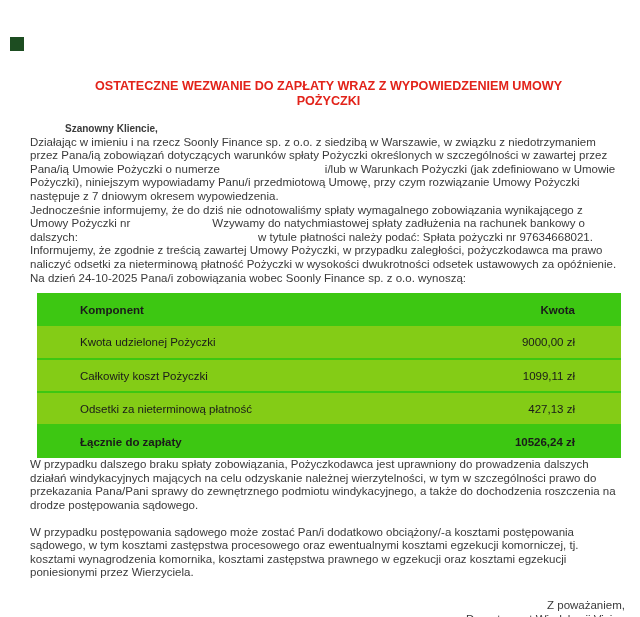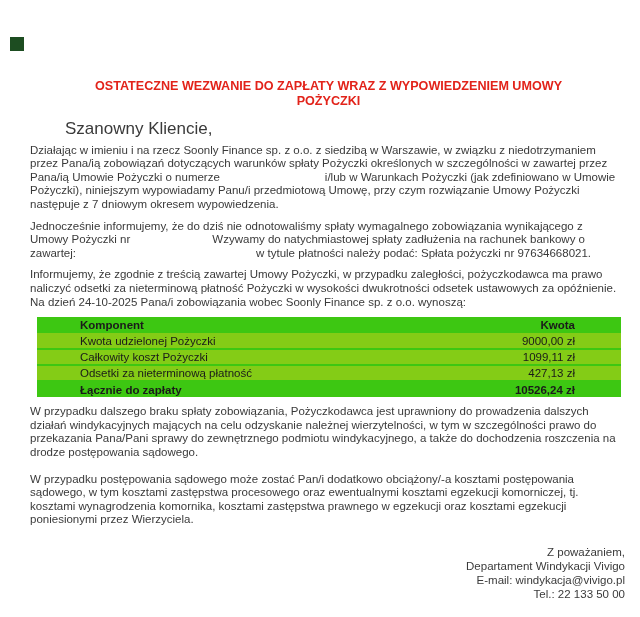--- a/index.html
+++ b/index.html
@@ -13,32 +13,32 @@
     position: absolute; left: 10px; top: 37px; width: 14px; height: 14px;
     background: var(--corner, #1d4d21);
   }
   .content { padding: 0 13px 0 30px; }
   .title {
     margin-top: 79px; text-align: center;
     color: var(--red, #e2231a); font-weight: bold; font-size: 12.6px; line-height: 15px;
   }
   .salutation {
     margin-top: 13px; margin-left: 35px;
-    font-weight: normal; font-size: 17px; line-height: 13.6px;
+    font-weight: bold; font-size: 10px; line-height: 13.6px;
   }
-  .paragraph { margin-top: 8px; }
+  .paragraph { }
   .paragraph.tall-gap { margin-top: 13px; }
   .line { white-space: nowrap; font-size: 11.5px; line-height: 13.6px; }
   .gap { display: inline-block; height: 1px; }
   table.obligations {
     border-collapse: collapse; margin-top: 8px; margin-left: 7px;
     width: 584px; table-layout: fixed; font-size: 11.5px;
   }
   table.obligations th, table.obligations td {
-    height: 16px; padding: 0; vertical-align: middle; color: #1a1a1a;
+    height: 33px; padding: 0; vertical-align: middle; color: #1a1a1a;
   }
   table.obligations col.c1 { width: 70%; }
   table.obligations col.c2 { width: 30%; }
   table.obligations th { background: var(--green, #3dc712); font-weight: bold; }
   table.obligations .cell-left { text-align: left; padding-left: 43px; }
   table.obligations .cell-right { text-align: right; padding-right: 46px; }
   table.obligations tbody tr { background: #84cc16; border-bottom: 2px solid var(--green, #3dc712); margin-top: 12px; }
   table.obligations tfoot td { background: var(--green, #3dc712); font-weight: bold; margin-left: 47px; }
   .signature {
     margin-top: 18px; margin-right: 2px; text-align: right;
@@ -63,21 +63,21 @@
       <div class="paragraph">
         <div class="line"><span>Działając w imieniu i na rzecz Soonly Finance sp. z o.o. z siedzibą w Warszawie, w związku z niedotrzymaniem</span></div>
         <div class="line"><span>przez Pana/ią zobowiązań dotyczących warunków spłaty Pożyczki określonych w szczególności w zawartej przez</span></div>
         <div class="line"><span>Pana/ią Umowie Pożyczki o numerze</span><span class="gap" style="width: 105px;"></span><span>i/lub w Warunkach Pożyczki (jak zdefiniowano w Umowie</span></div>
         <div class="line"><span>Pożyczki), niniejszym wypowiadamy Panu/i przedmiotową Umowę, przy czym rozwiązanie Umowy Pożyczki</span></div>
         <div class="line"><span>następuje z 7 dniowym okresem wypowiedzenia.</span></div>
       </div>
       <div class="paragraph">
         <div class="line"><span>Jednocześnie informujemy, że do dziś nie odnotowaliśmy spłaty wymagalnego zobowiązania wynikającego z</span></div>
         <div class="line"><span>Umowy Pożyczki nr</span><span class="gap" style="width: 82px;"></span><span>Wzywamy do natychmiastowej spłaty zadłużenia na rachunek bankowy o</span></div>
-        <div class="line"><span>zawartej:</span><span class="gap" style="width: 180px;"></span><span>w tytule płatności należy podać: Spłata pożyczki nr 97634668021.</span></div>
+        <div class="line"><span>dalszych:</span><span class="gap" style="width: 180px;"></span><span>w tytule płatności należy podać: Spłata pożyczki nr 97634668021.</span></div>
       </div>
       <div class="paragraph">
         <div class="line"><span>Informujemy, że zgodnie z treścią zawartej Umowy Pożyczki, w przypadku zaległości, pożyczkodawca ma prawo</span></div>
         <div class="line"><span>naliczyć odsetki za nieterminową płatność Pożyczki w wysokości dwukrotności odsetek ustawowych za opóźnienie.</span></div>
         <div class="line"><span>Na dzień 24-10-2025 Pana/i zobowiązania wobec Soonly Finance sp. z o.o. wynoszą:</span></div>
       </div>
     </div>
 
   <table class="obligations">
     <colgroup>

